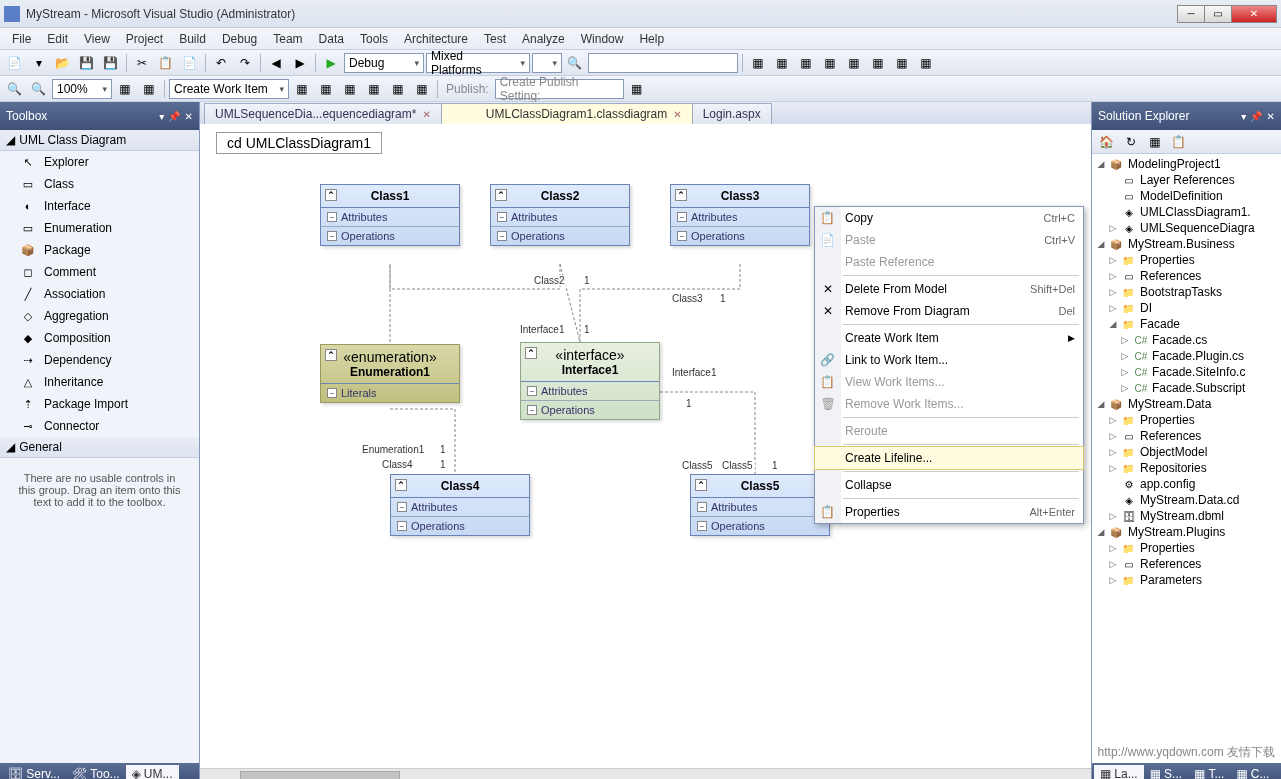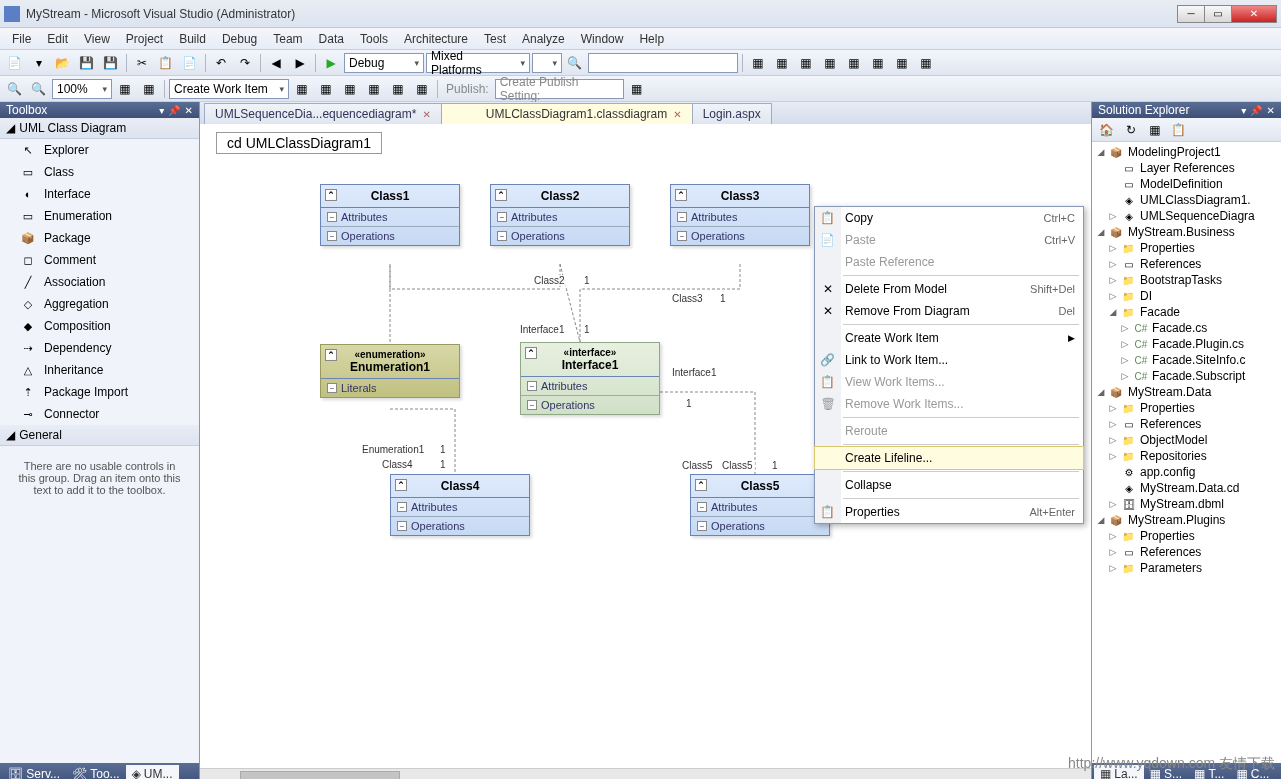--- a/index.html
+++ b/index.html
@@ -23,21 +23,21 @@
 .tsep { width:1px; height:18px; background:#b0b8c8; margin:0 2px; }
 .tsel { height:20px; border:1px solid #8898b8; background:#fff; padding:0 18px 0 4px; position:relative; display:flex; align-items:center; }
 .tsel::after { content:"▾"; position:absolute; right:4px; font-size:9px; color:#555; }
 .tinput { height:20px; border:1px solid #8898b8; background:#fff; padding:0 4px; display:flex; align-items:center; color:#888; }
 
 
 .mainarea { display:flex; height:683px; }
 
 
 .toolbox { width:200px; background:#f4f6fb; border-right:1px solid #8898b8; display:flex; flex-direction:column; }
-.panel-header { height:16px; background:linear-gradient(#5a6d93,#3e5078); color:#fff; display:flex; align-items:center; padding:0 6px; font-size:11px; }
+.panel-header { height:28px; background:linear-gradient(#5a6d93,#3e5078); color:#fff; display:flex; align-items:center; padding:0 6px; font-size:11px; }
 .panel-header-btns { margin-left:auto; display:flex; gap:4px; }
 .pin { font-size:10px; }
 .toolbox-content { flex:1; background:#f0f3f9; overflow:auto; }
 .tb-group { background:linear-gradient(#e8ecf5,#dde4f0); padding:3px 6px; border-bottom:1px solid #c6cfe0; display:flex; align-items:center; gap:4px; }
 .tb-item { padding:3px 6px 3px 20px; display:flex; align-items:center; gap:8px; cursor:default; }
 .tb-icon { width:16px; height:16px; display:inline-flex; align-items:center; justify-content:center; font-size:11px; }
 .tb-empty { padding:14px; text-align:center; color:#555; font-size:11px; }
 
 
 .center { flex:1; display:flex; flex-direction:column; background:#fff; }
@@ -46,21 +46,21 @@
 .tab.active { background:#fffce0; color:#333;padding-left:44px; }
 .tab .x { margin-left:6px; color:#a66; font-size:10px; }
 .designer { flex:1; background:#fff; position:relative; overflow:hidden; }
 .diagram-label { position:absolute; left:16px; top:8px; background:#fff; border:1px solid #999; padding:2px 10px; font-size:14px; }
 
 
 .umlclass { position:absolute; border:1px solid #6a84b8; background:linear-gradient(#dfeafc,#c6d9f4); box-shadow:2px 2px 3px rgba(0,0,0,0.15); }
 .umlclass.enum { background:linear-gradient(#d8d8a8,#c0c080); border-color:#9a9a60; }
 .umlclass.iface { background:linear-gradient(#e8f0e0,#d0e0c8); border-color:#90a888; }
 .uml-header { padding:4px 6px; text-align:center; font-weight:bold; border-bottom:1px solid #6a84b8; position:relative; }
-.uml-header .stereo { display:block; font-weight:bold; font-size:10px; }
+.uml-header .stereo { display:block; font-weight:normal; font-size:14px; }
 .uml-chevron { position:absolute; left:4px; top:4px; width:12px; height:12px; background:#fff; border:1px solid #888; font-size:9px; display:flex; align-items:center; justify-content:center; }
 .uml-section { padding:3px 6px; border-bottom:1px solid #9ab; font-size:11px; color:#336; display:flex; align-items:center; gap:4px; }
 .uml-section:last-child { border-bottom:none; }
 .uml-collapse { width:10px; height:10px; border:1px solid #888; background:#fff; font-size:8px; display:flex; align-items:center; justify-content:center; }
 .assoc-label { position:absolute; font-size:10px; color:#333; background:rgba(255,255,255,0.8); padding:0 2px; }
 
 
 .ctxmenu { position:absolute; background:linear-gradient(90deg,#f0f2f6 0,#f0f2f6 26px,#fff 26px); border:1px solid #8898b8; box-shadow:2px 2px 6px rgba(0,0,0,0.3); z-index:100; min-width:270px; }
 .ctx-item { padding:4px 8px 4px 30px; display:flex; align-items:center; position:relative; cursor:default; }
 .ctx-item.disabled { color:#999; }
@@ -84,21 +84,21 @@
 
 
 .bottom-tabs { height:22px; background:linear-gradient(#5a6d93,#3e5078); display:flex; align-items:center; padding:0 2px; }
 .btab { padding:2px 6px; color:#fff; font-size:11px; display:flex; align-items:center; gap:3px; }
 .btab.active { background:#f4f6fb; color:#333; }
 
 
 .connectors { position:absolute; top:0; left:0; width:100%; height:100%; pointer-events:none; }
 
 
-.watermark { position:absolute; right:6px; bottom:6px; font-size:14px; color:#888; }
+.watermark { position:absolute; right:6px; bottom:18px; font-size:12px; color:#888; }
 
 
 .hscroll { height:17px; background:#e8e8e8; border-top:1px solid #ccc; position:relative; }
 .hscroll-thumb { position:absolute; left:40px; width:160px; height:13px; top:2px; background:#c4c4c4; border:1px solid #aaa; }
 </style>
 </head>
 <body>
 
 <div class="titlebar">
   <div class="titlebar-icon"></div>

